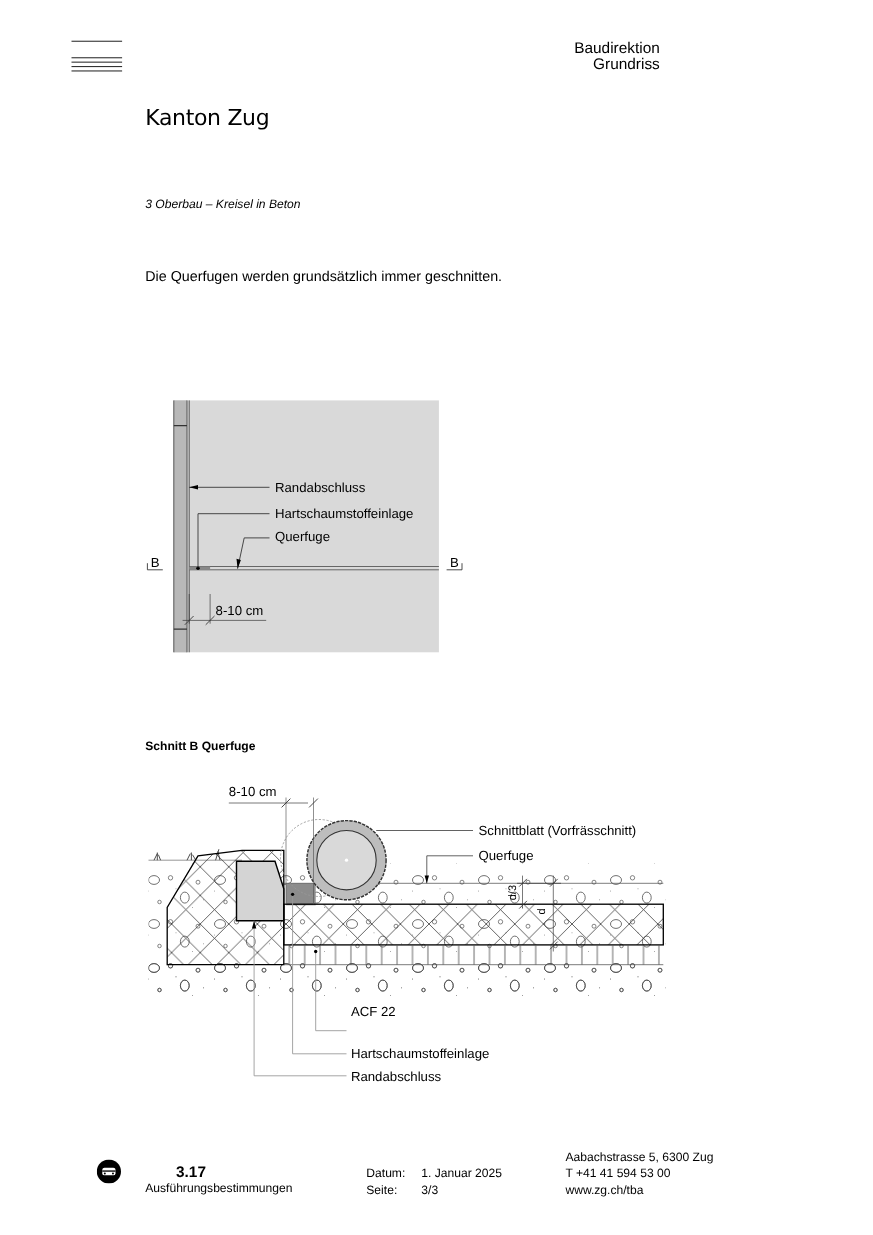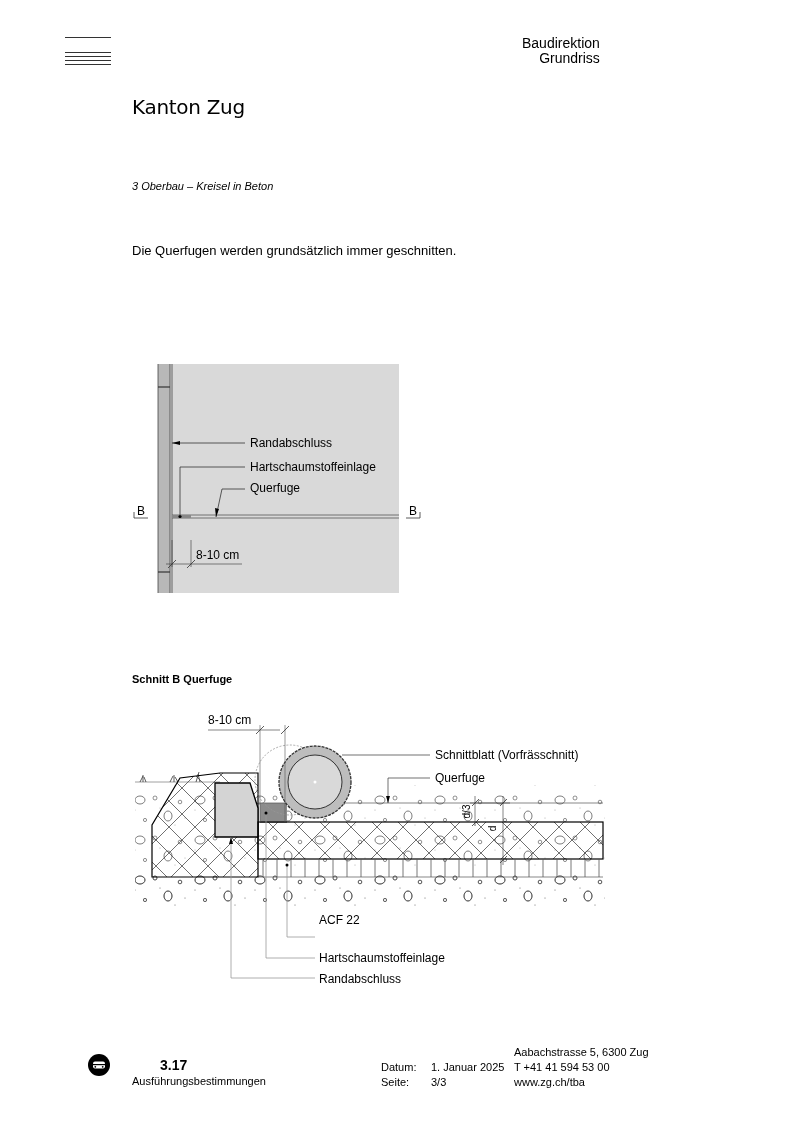--- a/index.html
+++ b/index.html
@@ -13,21 +13,21 @@
   .dept { left:522px; top:36px; font-size:14px; line-height:15px;text-align:right; }
   .section { left:132px; top:180px; font-size:11px;font-style:italic; }
   .intro { left:132px; top:242px; width:600px; font-size:13px; line-height:18.5px; }
   .intro .h { font-weight:bold; }
   .h2 { left:132px; top:673px; font-size:11px; font-weight:bold; }
   .lbl { font-size:12px; white-space:nowrap; }
   .lbl11 { font-size:11.5px; white-space:nowrap; }
   .foot-num { left:132px; top:1057px; font-size:14px; font-weight:bold;margin-left:28px; }
   .foot-sub { left:132px; top:1075px; font-size:11px; }
   .foot-meta { left:333px; top:1060px; font-size:11px; line-height:15px; }
-  .foot-meta .k { display:inline-block; width:50px;margin-left:48px; }
+  .foot-meta .k { display:inline-block; width:50px; }
   .foot-addr { left:514px; top:1045px; font-size:11px; line-height:15px; }
 </style>
 </head>
 <body>
 
 <div class="abs logo-lines">
   <div class="l"></div>
   <div class="gap"></div>
   <div class="l"></div>
     <div class="l"></div>

